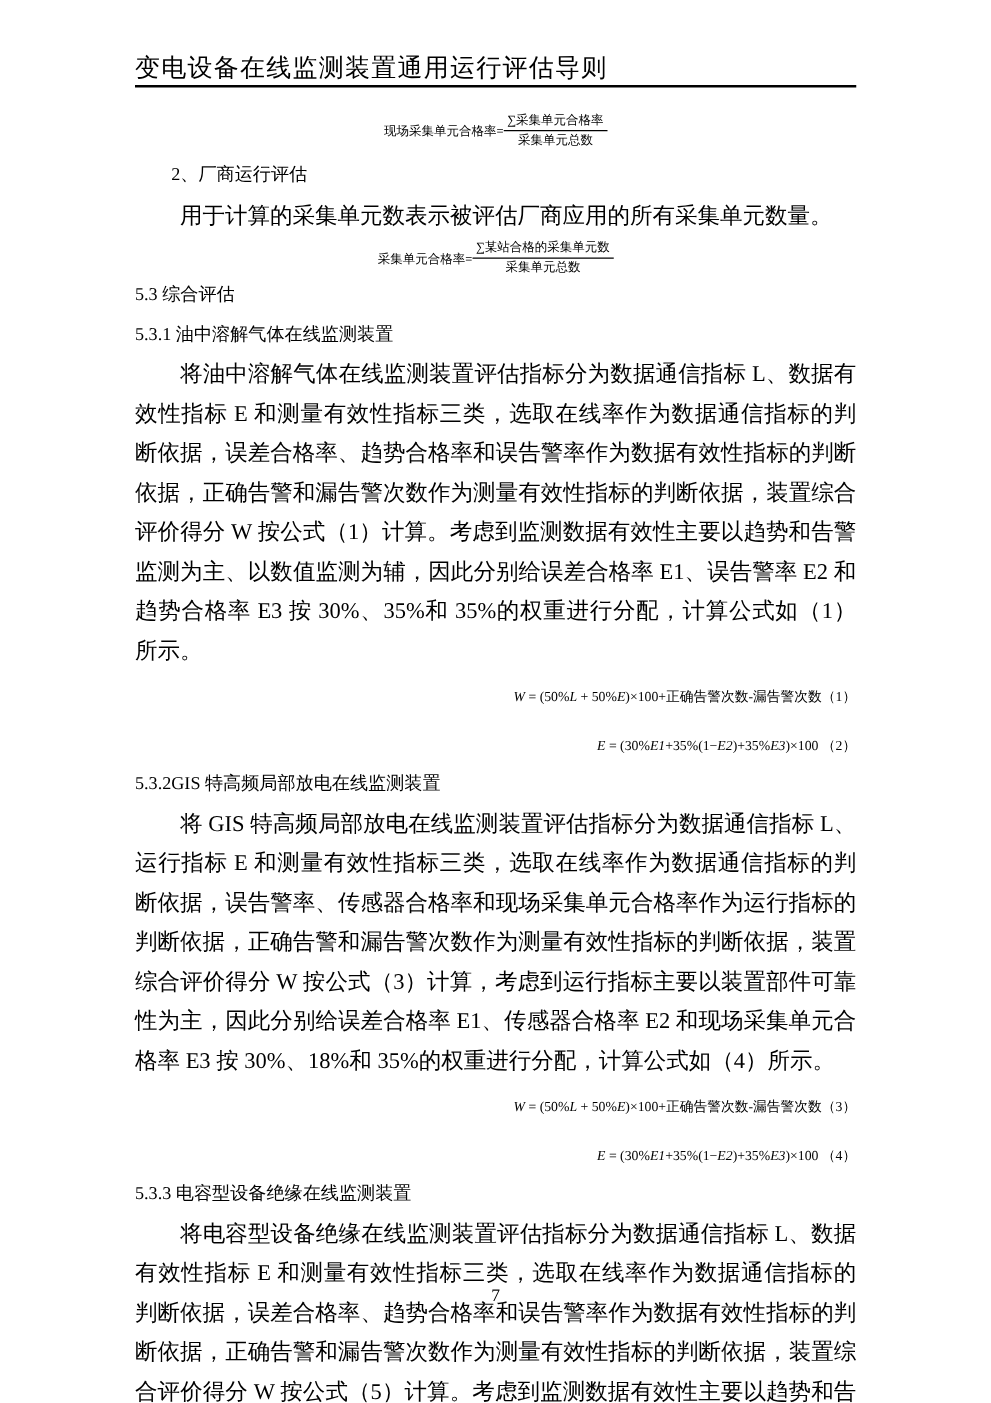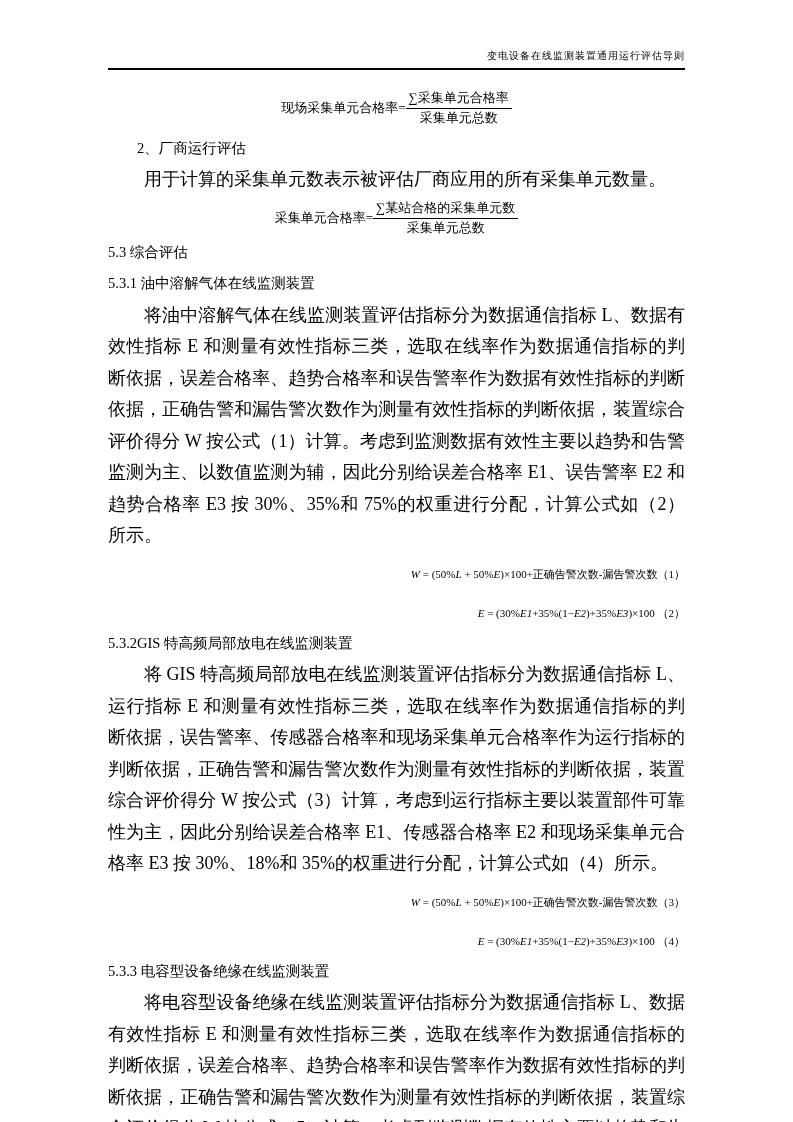--- a/index.html
+++ b/index.html
@@ -12,28 +12,28 @@
     background: #ffffff;
     color: #000000;
     font-family: "Liberation Serif", "DejaVu Serif", serif;
     overflow: hidden;
   }
   .header-band {
     border-bottom: 2px solid #000000;
     padding-bottom: 5px;
   }
   .header-title {
-    text-align: right;
-    font-size: 10px;
+    text-align: left;
+    font-size: 20px;
     letter-spacing: 1px;
     line-height: 15px;
   }
   .formula-block {
     text-align: center;
-    font-size: 13px;
+    font-size: 10px;
   }
   .formula-block.first { margin: 20px 0 6px 0; }
   .formula-block.second { margin: 4px 0 0 0; }
   .f-lhs { display: inline-block; vertical-align: middle; }
   .frac {
     display: inline-block;
     vertical-align: middle;
     text-align: center;
     line-height: 1.3;
   }
@@ -93,21 +93,21 @@
   <p class="para">用于计算的采集单元数表示被评估厂商应用的所有采集单元数量。</p>
 
   <div class="formula-block second">
     <span class="f-lhs">采集单元合格率=</span><span class="frac"><span class="num">∑某站合格的采集单元数</span><span class="den">采集单元总数</span></span>
   </div>
 
   <div class="bodyline">5.3 综合评估</div>
 
   <div class="bodyline">5.3.1 油中溶解气体在线监测装置</div>
 
-  <p class="para">将油中溶解气体在线监测装置评估指标分为数据通信指标 L、数据有效性指标 E 和测量有效性指标三类，选取在线率作为数据通信指标的判断依据，误差合格率、趋势合格率和误告警率作为数据有效性指标的判断依据，正确告警和漏告警次数作为测量有效性指标的判断依据，装置综合评价得分 W 按公式（1）计算。考虑到监测数据有效性主要以趋势和告警监测为主、以数值监测为辅，因此分别给误差合格率 E1、误告警率 E2 和趋势合格率 E3 按 30%、35%和 75%的权重进行分配，计算公式如（2）所示。</p>
+  <p class="para">将油中溶解气体在线监测装置评估指标分为数据通信指标 L、数据有效性指标 E 和测量有效性指标三类，选取在线率作为数据通信指标的判断依据，误差合格率、趋势合格率和误告警率作为数据有效性指标的判断依据，正确告警和漏告警次数作为测量有效性指标的判断依据，装置综合评价得分 W 按公式（1）计算。考虑到监测数据有效性主要以趋势和告警监测为主、以数值监测为辅，因此分别给误差合格率 E1、误告警率 E2 和趋势合格率 E3 按 30%、35%和 35%的权重进行分配，计算公式如（1）所示。</p>
 
   <div class="equation eq-a"><span class="var">W</span><span> = (50%</span><span class="var">L</span><span> + 50%</span><span class="var">E</span><span>)×100+正确告警次数-漏告警次数（1）</span></div>
 
   <div class="equation eq-b"><span class="var">E</span><span> = (30%</span><span class="var">E1</span><span>+35%(1−</span><span class="var">E2</span><span>)+35%</span><span class="var">E3</span><span>)×100 （2）</span></div>
 
   <div class="bodyline h-top3">5.3.2GIS 特高频局部放电在线监测装置</div>
 
   <p class="para">将 GIS 特高频局部放电在线监测装置评估指标分为数据通信指标 L、运行指标 E 和测量有效性指标三类，选取在线率作为数据通信指标的判断依据，误告警率、传感器合格率和现场采集单元合格率作为运行指标的判断依据，正确告警和漏告警次数作为测量有效性指标的判断依据，装置综合评价得分 W 按公式（3）计算，考虑到运行指标主要以装置部件可靠性为主，因此分别给误差合格率 E1、传感器合格率 E2 和现场采集单元合格率 E3 按 30%、18%和 35%的权重进行分配，计算公式如（4）所示。</p>
 
   <div class="equation eq-a"><span class="var">W</span><span> = (50%</span><span class="var">L</span><span> + 50%</span><span class="var">E</span><span>)×100+正确告警次数-漏告警次数（3）</span></div>

